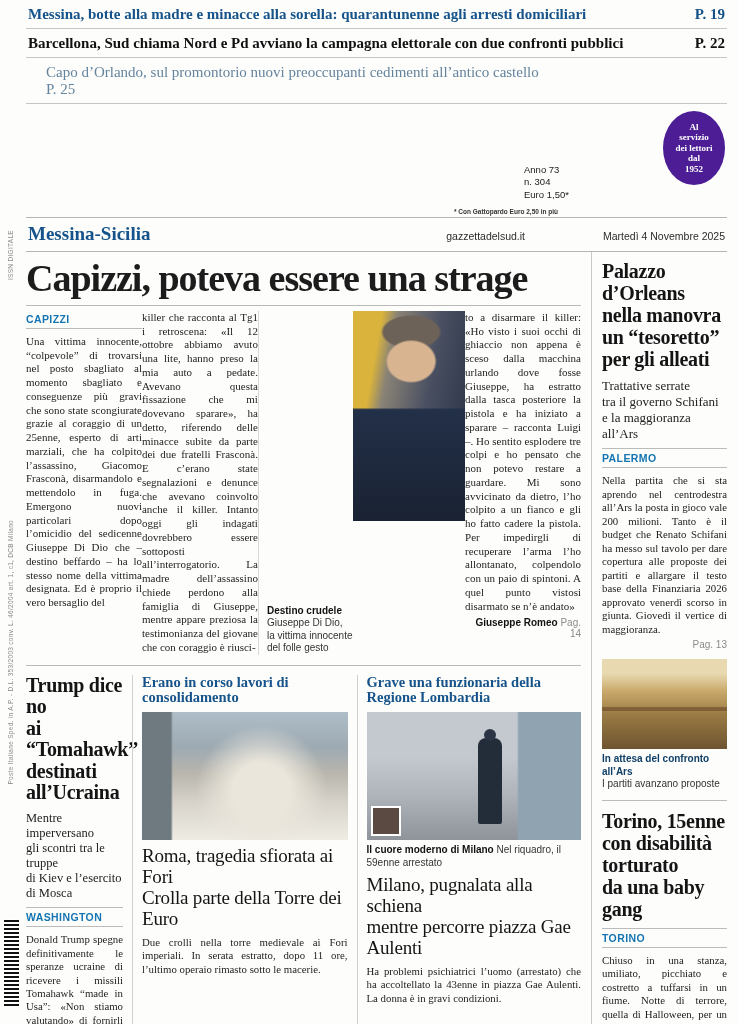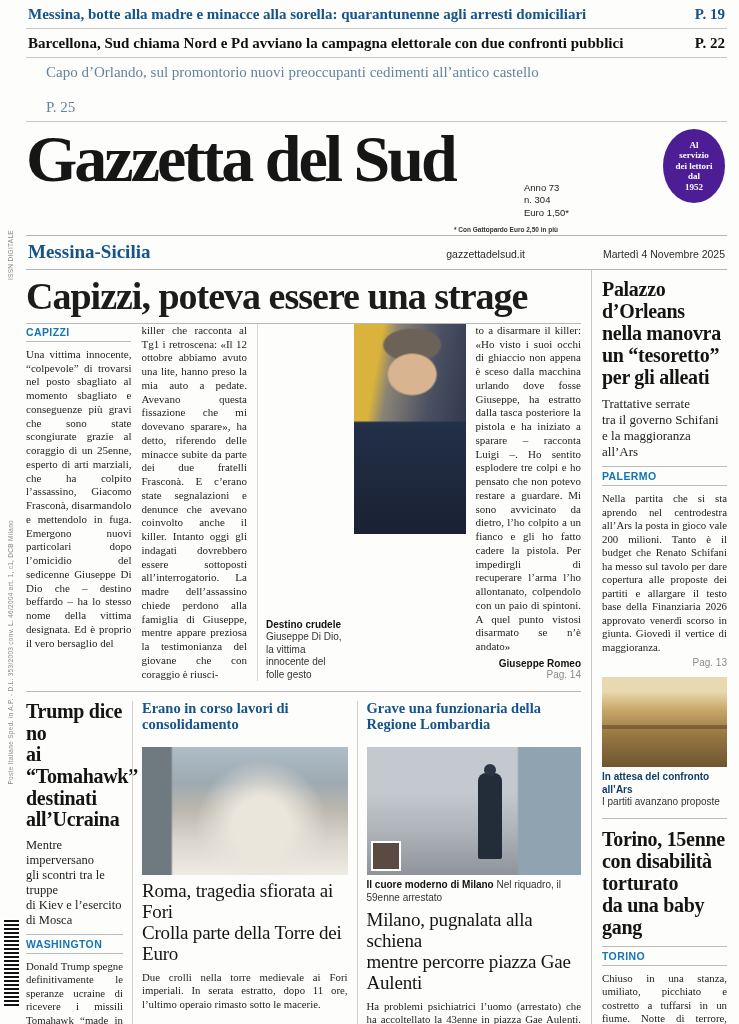--- a/index.html
+++ b/index.html
@@ -15,21 +15,21 @@
            font-family:"Liberation Sans", sans-serif; font-size:6.5px; color:#8a8a8a; letter-spacing:.3px; }
   .vtext.issn { top:230px; }
   .vtext.postal { top:520px; }
   .barcode { position:absolute; left:4px; bottom:18px; width:15px; height:88px;
              background:repeating-linear-gradient(0deg,#111 0 2px,#fff 2px 4px); }
   
   .content { margin-left:26px; padding-right:12px; }
   
   .teaser { display:flex; justify-content:space-between; align-items:baseline;
             padding:6px 2px 5px; border-bottom:1px solid #c6c6c6;
-            font-size:15px; font-weight:bold;gap:18px; }
+            font-size:15px; font-weight:bold; }
   .teaser .t-page { margin-left:18px; white-space:nowrap; }
   .teaser.blue, .teaser.blue .t-page { color:#15538a; }
   .teaser.black, .teaser.black .t-page { color:#111; }
   .teaser.gray { font-weight:normal;flex-direction:column; } .teaser.gray, .teaser.gray .t-page { color:#64839c; }
   
   .masthead { position:relative; height:113px; }
   .logo { position:absolute; left:0; top:2px; font-size:66px; font-weight:bold;
           letter-spacing:-3px; color:#161616; line-height:1.05; white-space:nowrap; }
   .badge { position:absolute; right:2px; top:7px; width:62px; height:74px; border-radius:50%;
            background:#4c1d95; color:#fff; display:flex; align-items:center; justify-content:center;
@@ -46,22 +46,22 @@
   .edition { color:#15538a; font-weight:bold; font-size:19px; }
   .db-right { margin-left:auto; display:flex; gap:78px; font-family:"Liberation Sans",sans-serif;
               font-size:10.5px; color:#2c2c2c; }
   
   .maingrid { display:grid; grid-template-columns:1fr 136px; column-gap:10px; }
   .sidebar { border-left:1px solid #c9c9c9; padding:8px 0 0 10px; }
   
   .lead { padding-top:7px; }
   .lead h1 { font-size:38px; font-weight:bold; letter-spacing:-1px; line-height:1.02; margin-bottom:7px; }
   .lead .deck { font-size:16.5px; color:#222; margin-bottom:8px; }
-  .leadcols { display:grid; grid-template-columns:1fr 1fr .82fr 112px 1fr; gap:10px;
-              border-top:1px solid #b9b9b9; min-height:212px;
+  .leadcols { display:grid; grid-template-columns:1fr 1fr .82fr 112px 1fr; 
+              border-top:1px solid #b9b9b9; padding-top:5px; min-height:212px;
               border-bottom:1px solid #b9b9b9; padding-bottom:10px; }
   .kicker { font-family:"Liberation Sans",sans-serif; font-weight:bold; font-size:10.5px;
             letter-spacing:.4px; color:#1475b2; padding:2px 0 3px; border-bottom:1px solid #bbb;
             margin-bottom:6px; }
   .body { font-size:11px; line-height:1.25; text-align:justify; color:#1d1d1d; }
   .capcol { display:flex; flex-direction:column; justify-content:flex-end;
             border-left:1px solid #d8d8d8; padding-left:8px; }
   .caption { font-family:"Liberation Sans",sans-serif; font-size:10px; line-height:1.25; color:#333; }
   .caption .ct { font-weight:bold; color:#111; display:block; }
   .photo { width:100%; position:relative; overflow:hidden; }
@@ -79,21 +79,21 @@
   .midband { display:grid; grid-template-columns:106px 1fr 1fr; padding:9px 0 10px;
              border-bottom:1px solid #b9b9b9; }
   .midband > div + div { border-left:1px solid #d0d0d0; }
   .mcol { padding:0 9px; } .mcol:first-child { padding-left:0; } .mcol:last-child { padding-right:0; }
   .pl { white-space:pre-line; }
   .smallhead { font-size:20px; font-weight:bold; line-height:1.08; letter-spacing:-.3px; color:#141414; }
   .smalldeck { font-size:12.5px; line-height:1.2; margin:7px 0 6px; color:#222; }
   .kicker2 { font-family:"Liberation Sans",sans-serif; font-weight:bold; font-size:10.5px;
              color:#1475b2; letter-spacing:.4px; border-top:1px solid #bbb; border-bottom:1px solid #bbb;
              padding:3px 0; margin-bottom:6px; }
-  .bluehead { color:#15538a; font-weight:bold; font-size:14.5px; line-height:1.1; margin-bottom:14px; }
+  .bluehead { color:#15538a; font-weight:bold; font-size:14.5px; line-height:1.1; margin-bottom:6px; }
   .midphoto { height:128px; }
   .romaphoto { background:
       radial-gradient(circle at 58% 62%, #eae6dc 0 20%, rgba(0,0,0,0) 46%),
       linear-gradient(90deg,#6f7a80 0 14%, rgba(0,0,0,0) 15%),
       linear-gradient(180deg,#aebdc7 0%, #9eaab2 28%, #b9b6ad 48%, #d8d4cb 72%, #efece4 100%); }
   .milanophoto { background:
       linear-gradient(90deg, rgba(0,0,0,0) 70%, #8fa3b0 71%),
       linear-gradient(180deg,#c3c9cf 0 35%, #aeb4ba 65%, #8e9499 100%); }
   .figure { position:absolute; background:#232d3a; }
   .officer { left:52%; top:26px; width:24px; height:86px; border-radius:8px 8px 2px 2px; }
@@ -137,21 +137,20 @@
         <span>Barcellona, Sud chiama Nord e Pd avviano la campagna elettorale con due confronti pubblici</span>
         <span class="t-page">P. 22</span>
       </div>
       <div class="teaser gray">
         <span>Capo d’Orlando, sul promontorio nuovi preoccupanti cedimenti all’antico castello</span>
         <span class="t-page">P. 25</span>
       </div>
     </div>
 
     <div class="masthead">
-      <div class="logo">Gazzetta del Sud</div>
       <div class="badge pl">Al
 servizio
 dei lettori
 dal
 1952</div>
       <div class="pubinfo">
         <div class="b">Anno 73</div>
         <div>n. 304</div>
         <div>Euro 1,50*</div>
       </div>

